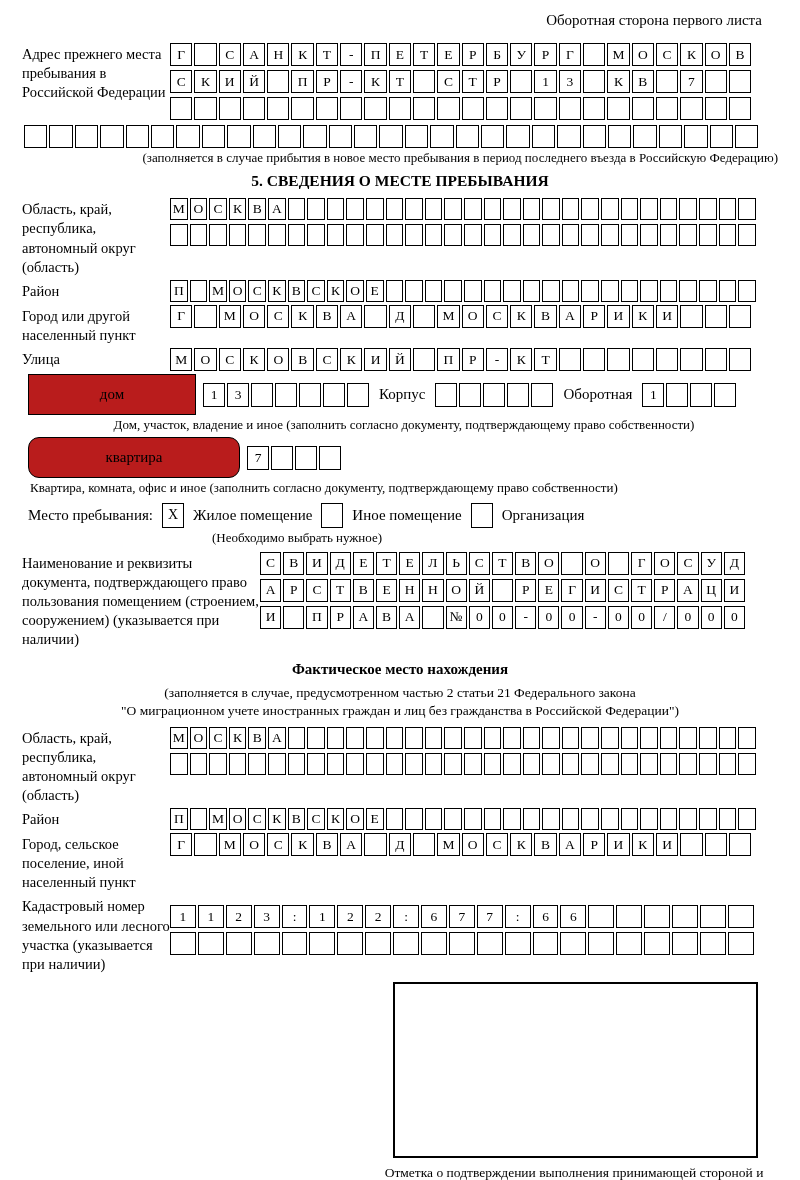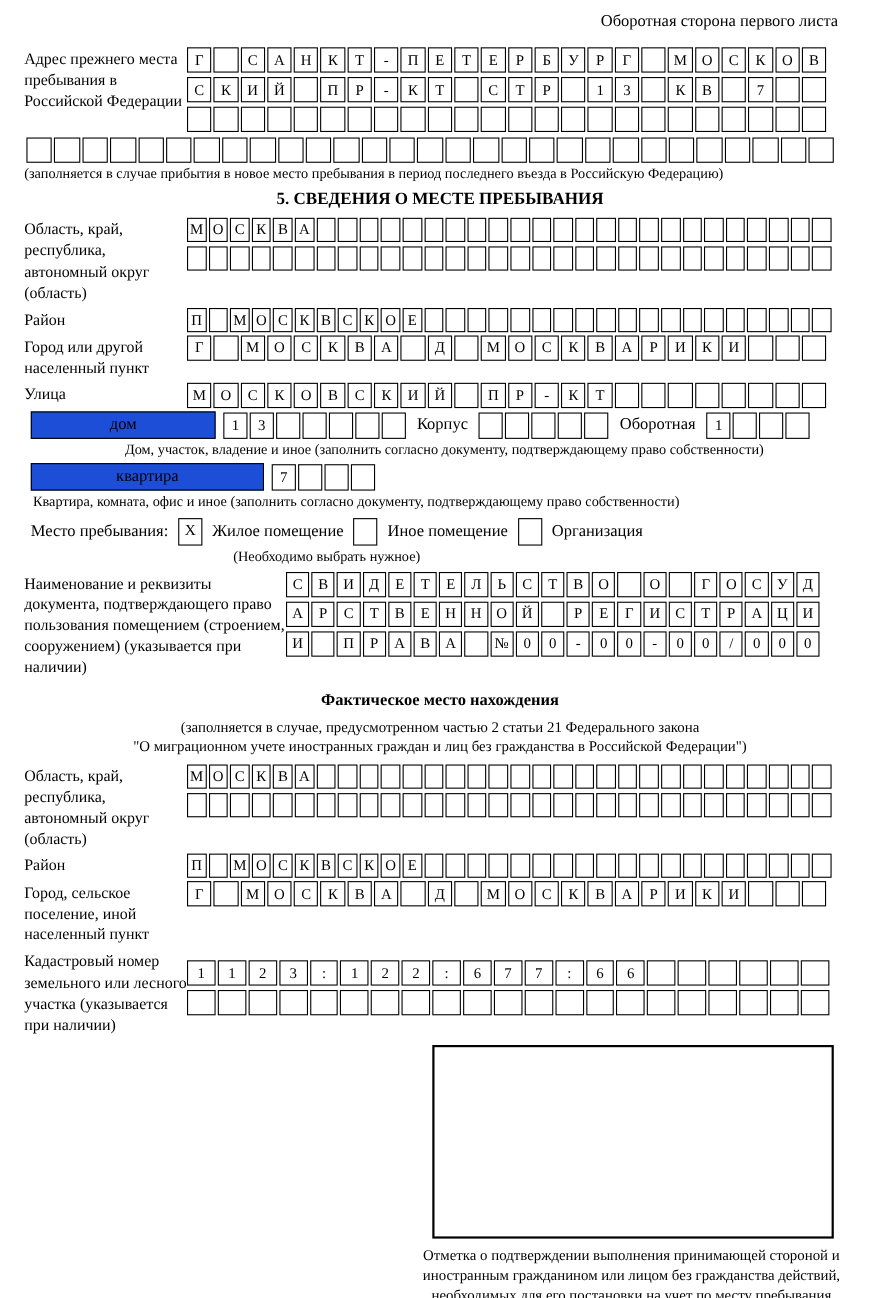--- a/index.html
+++ b/index.html
@@ -23,28 +23,28 @@
     font-size:13.5px;background:#fff;
   }
   .c24 .cell{width:22.3px;}
   .c29 .cell{width:23.4px;}
   .c30 .cell{width:17.6px;height:22px;}
   .c21 .cell{width:21.2px;}
   .c21k .cell{width:25.9px;}
   .cbig .cell{width:22px;height:24px;}
 
   .fullrow{margin:5px 0 2px 2px;}
-  .caption{font-size:13px;text-align:left;margin:2px 0 4px 0;line-height:1.25;}
+  .caption{font-size:13px;text-align:right;margin:2px 0 4px 0;line-height:1.25;}
   .sec-title{text-align:center;font-weight:bold;font-size:15.5px;margin:6px 0 8px 0;}
 
   .house-row{display:flex;align-items:center;gap:7px;margin:3px 0 2px 6px;}
-  .wbox{border:1.8px solid #000;height:25px;box-sizing:border-box;
-        display:flex;align-items:center;justify-content:center;font-size:15px;background:#1d4ed8;}
+  .wbox{border:1.8px solid #000;height:41px;box-sizing:border-box;
+        display:flex;align-items:center;justify-content:center;font-size:15px;background:#b91c1c;}
   .dom-box{width:168px;}
-  .kv-box{width:212px;}
+  .kv-box{width:212px;border-radius:11px;}
   .inline-label{font-size:15px;padding:0 3px;white-space:nowrap;}
 
   .stay-row{display:flex;align-items:center;gap:9px;font-size:15px;margin:6px 0 2px 6px;}
   .cbox{width:22px;height:25px;box-sizing:border-box;border:1.8px solid #000;
         display:flex;align-items:center;justify-content:center;font-size:14px;background:#fff;}
   .stay-note{font-size:13px;margin:1px 0 6px 190px;}
 
   .fact-title{text-align:center;font-weight:bold;font-size:15px;margin:12px 0 6px 0;}
   .fact-note{font-size:13.5px;text-align:center;line-height:1.35;margin-bottom:6px;}
 

